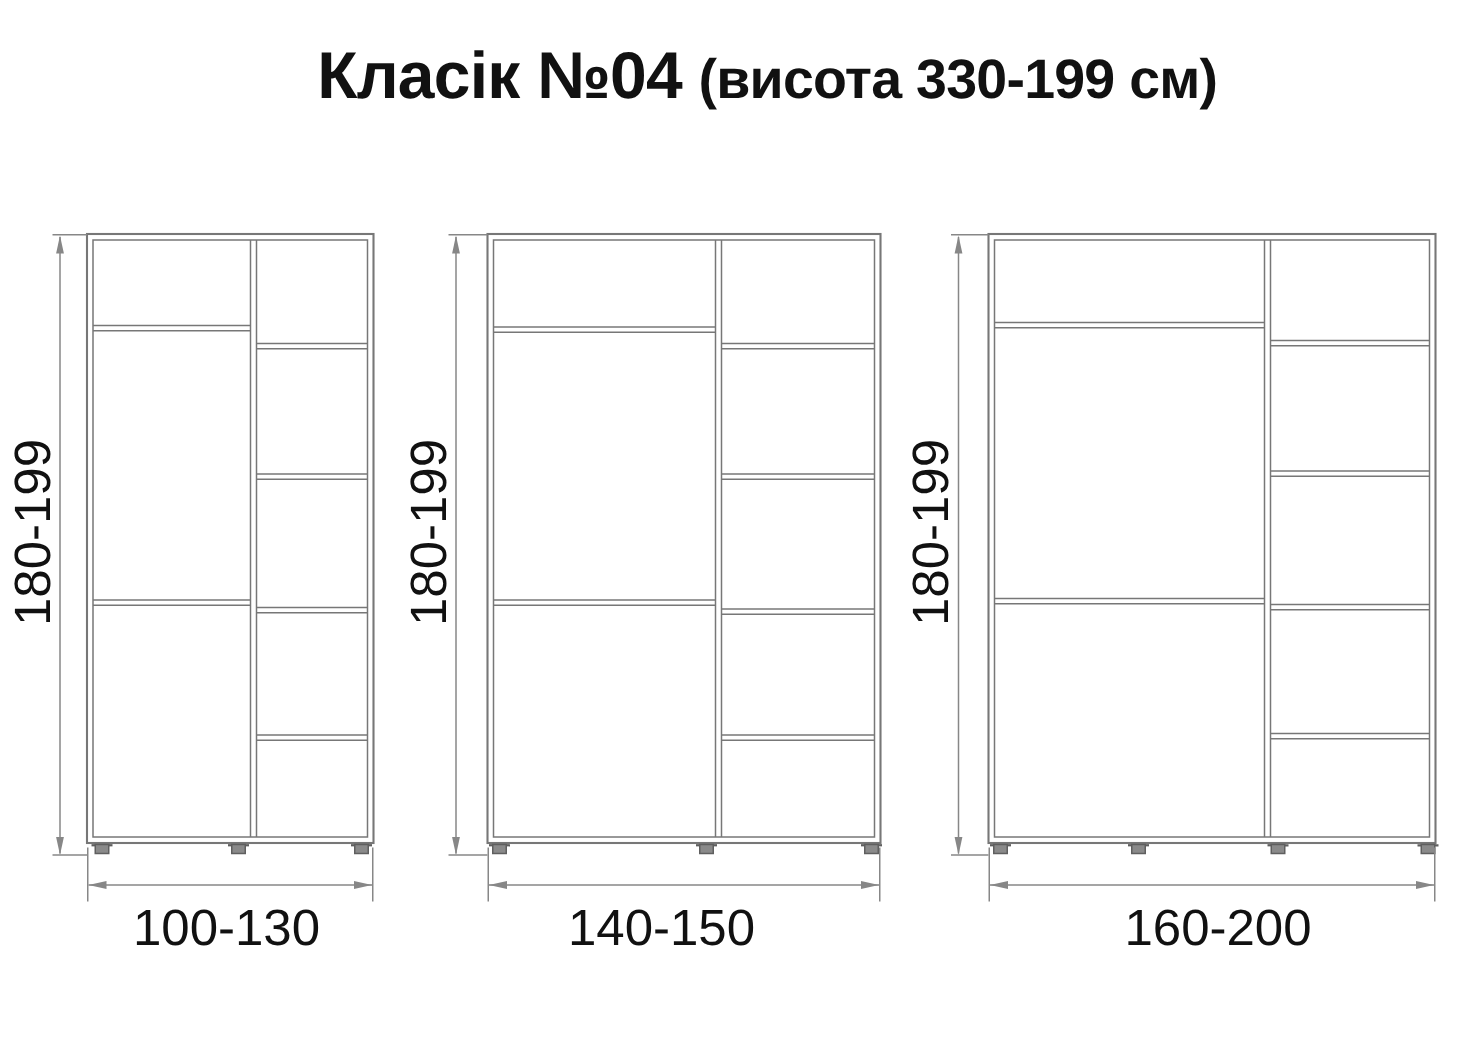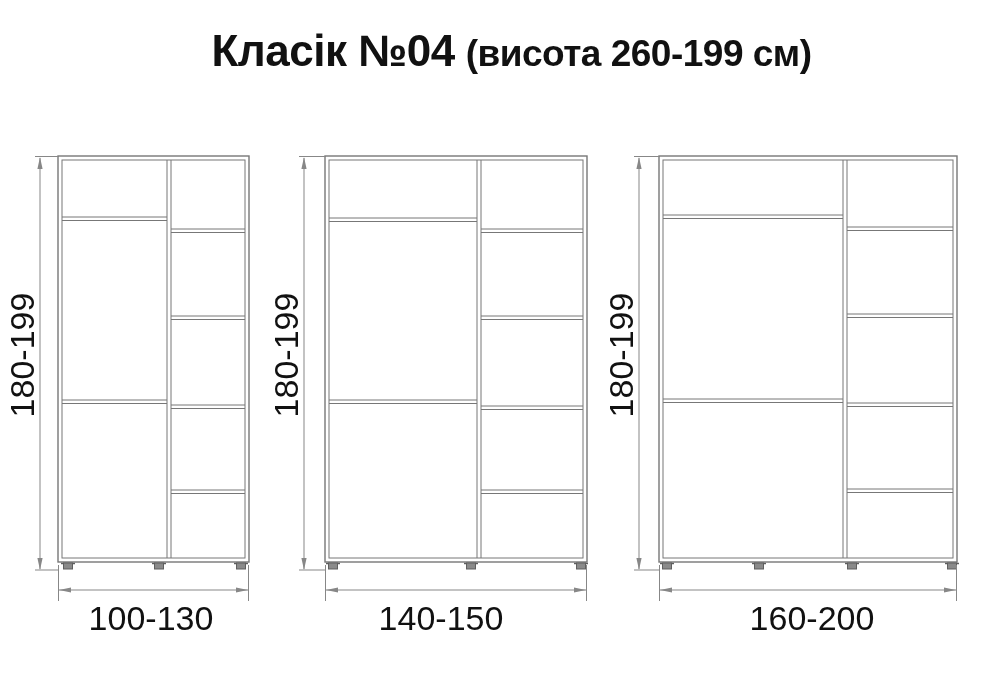--- a/index.html
+++ b/index.html
@@ -26,21 +26,21 @@
     font-size:34px;
     font-weight:400;
   }
 </style>
 </head>
 <body>
 
 <div class="page">
   <div class="title-row">
     <span class="title-main">Класік №04</span>
-    <span class="title-sub">(висота 260-199 см)</span>
+    <span class="title-sub">(висота 330-199 см)</span>
   </div>
   <svg id="diagram" width="983" height="700" viewBox="0 0 983 700">
       <g>
         <rect x="58" y="156" width="191" height="406" fill="#ffffff" stroke="#777777" stroke-width="1.4"></rect>
         <rect x="62" y="160" width="183" height="398" fill="none" stroke="#777777" stroke-width="1"></rect>
         <line x1="167" y1="160" x2="167" y2="558" stroke="#777777" stroke-width="1"></line>
         <line x1="171" y1="160" x2="171" y2="558" stroke="#777777" stroke-width="1"></line>
         <line x1="62" y1="217" x2="167" y2="217" stroke="#777777" stroke-width="1"></line>
         <line x1="62" y1="220.5" x2="167" y2="220.5" stroke="#777777" stroke-width="1"></line>
         <line x1="62" y1="400" x2="167" y2="400" stroke="#777777" stroke-width="1"></line>

